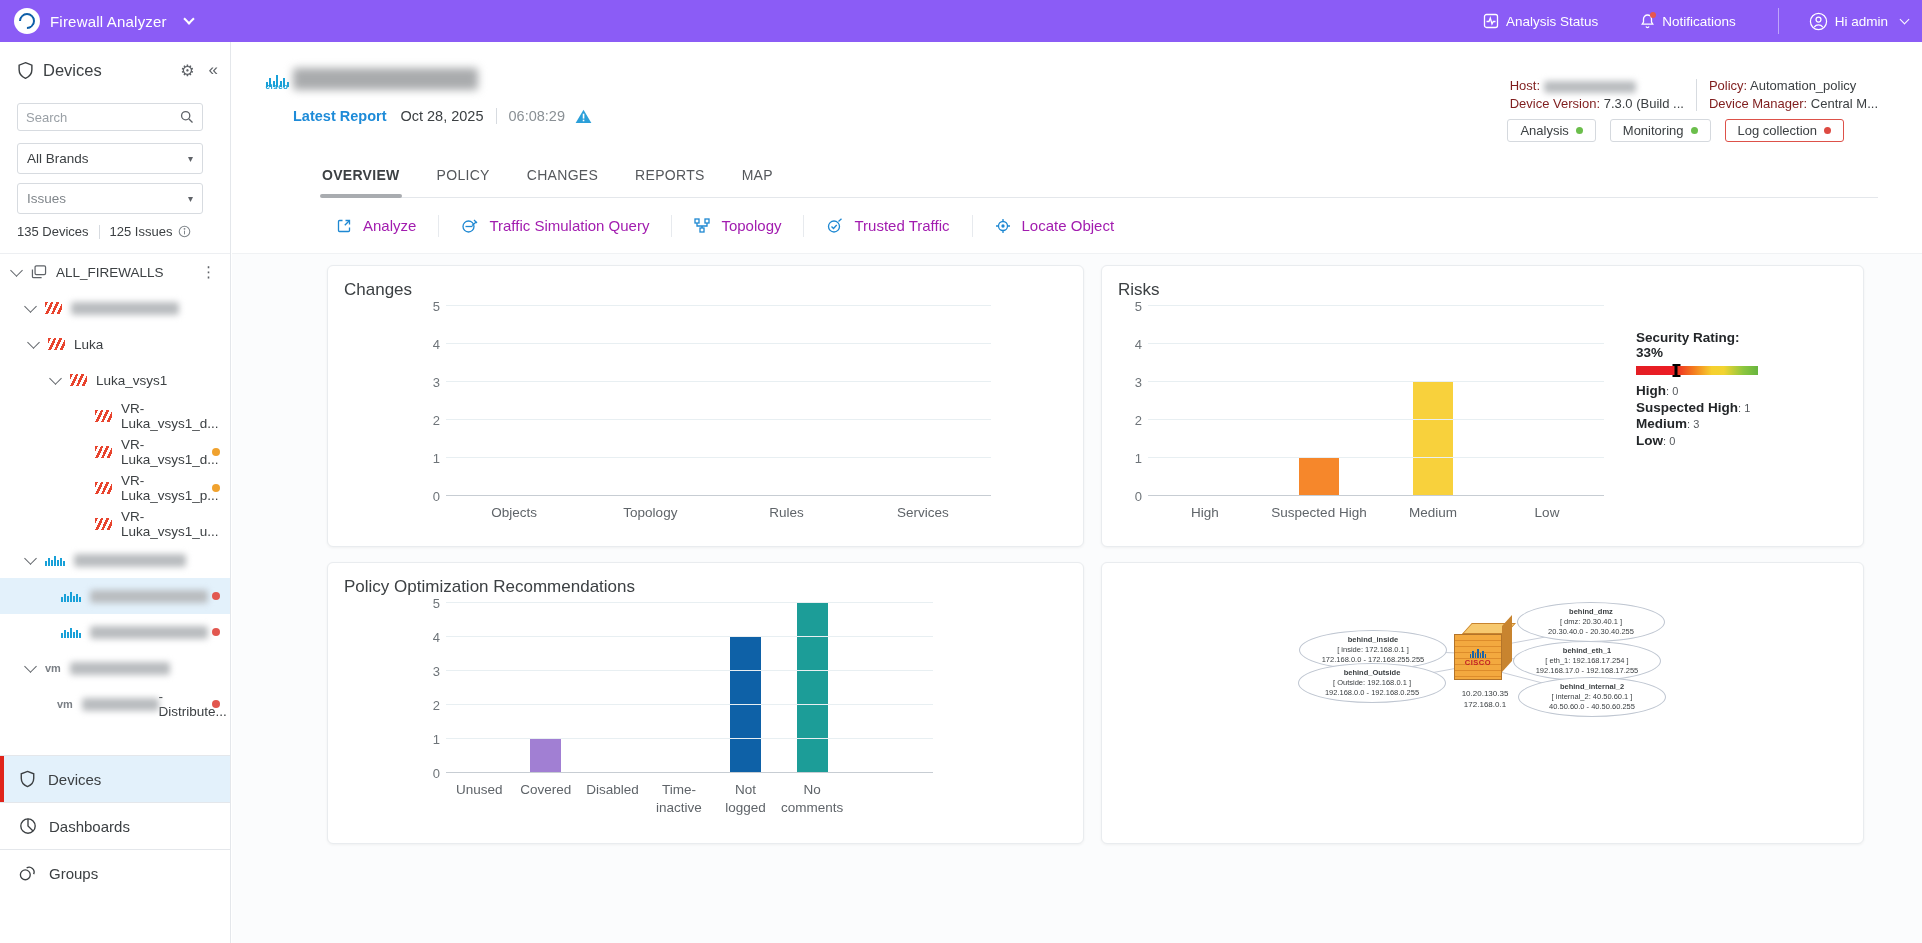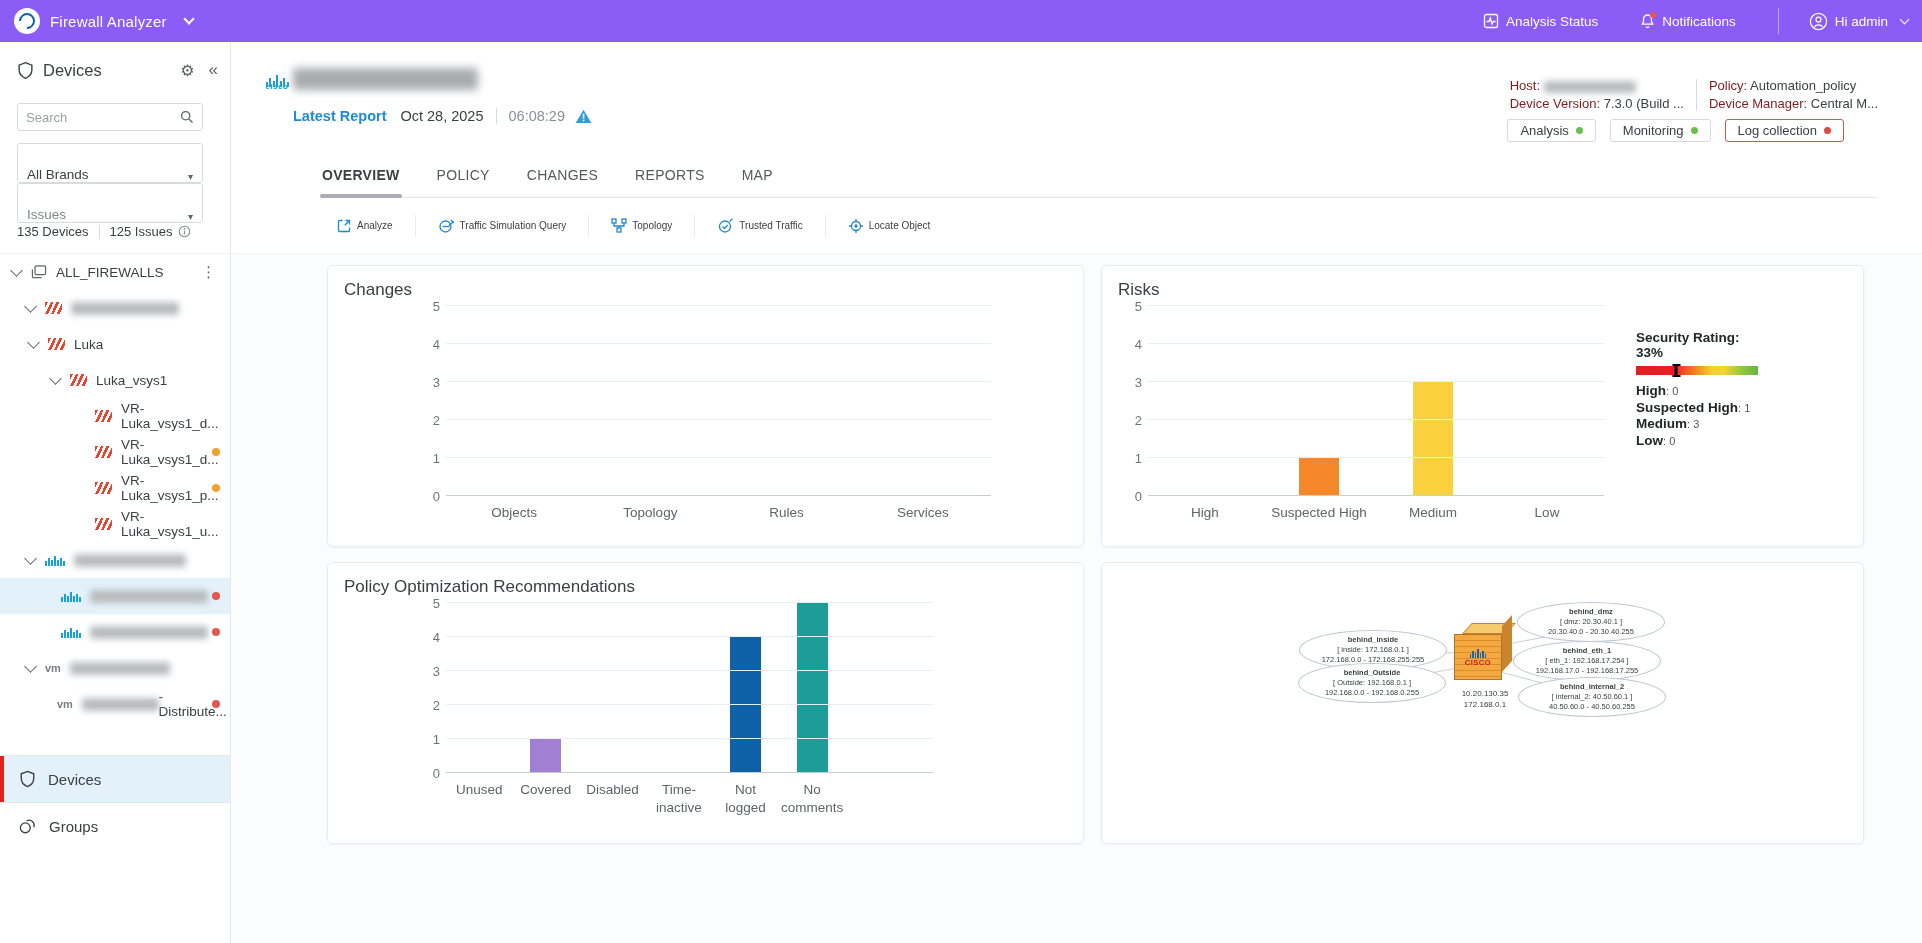--- a/index.html
+++ b/index.html
@@ -21,21 +21,21 @@
   .usrchev{width:7px;height:7px;border-width:1.5px;margin-left:6px;margin-top:-3px}
   
   .sidebar{position:absolute;left:0;top:42px;width:231px;height:901px;background:#fff;border-right:1px solid #E4E7EB}
   .sb-head{position:absolute;left:17px;top:16px;right:12px;height:24px;display:flex;align-items:center}
   .sb-head .title{font-size:16.5px;color:#3C4043;margin-left:9px;flex:1}
   .gear{font-size:16px;color:#5F6368;margin-right:14px;cursor:pointer}
   .collapse{font-size:17px;color:#5F6368;cursor:pointer}
   .searchbox{position:absolute;left:17px;top:61px;width:186px;height:28px;border:1px solid #D7DBE0;border-radius:3px;display:flex;align-items:center;padding:0 8px}
   .searchbox input{border:0;outline:0;flex:1;font-size:13px;color:#3C4043;font-family:inherit;min-width:0}
   .searchbox input::placeholder{color:#9AA0A6}
-  .select{position:absolute;left:17px;width:186px;height:40px;border:1px solid #D7DBE0;border-radius:3px;display:flex;align-items:flex-end;padding:0 9px;font-size:13.5px;cursor:pointer}
+  .select{position:absolute;left:17px;width:186px;height:31px;border:1px solid #D7DBE0;border-radius:3px;display:flex;align-items:center;padding:0 9px;font-size:13.5px;cursor:pointer}
   .select .caret{margin-left:auto;color:#5F6368;font-size:10px}
   .sel-brands{top:101px}.sel-issues{top:141px;color:#80868B}
   .counts{position:absolute;left:17px;top:182px;display:flex;align-items:center;font-size:13px;color:#3C4043}
   .counts .cdiv{width:1px;height:14px;background:#D7DBE0;margin:0 10px}
   .counts svg{margin-left:6px}
   .tree{position:absolute;left:0;top:211px;width:230px;height:502px;border-top:1px solid #EDEFF2;overflow:hidden}
   .trow{height:36px;display:flex;align-items:center;font-size:13.5px;color:#3C4043;cursor:pointer;position:relative}
   .trow.selected{background:#E3F1FB}
   .tchev{width:9px;height:9px;border-right:1.5px solid #5F6368;border-bottom:1.5px solid #5F6368;transform:rotate(45deg);margin-right:10px;margin-top:-4px;flex:none;cursor:pointer}
   .ticon{flex:none;margin-right:9px}
@@ -78,21 +78,21 @@
   .sbtn .sdot{width:7px;height:7px;border-radius:50%}
   .sdot.green{background:#6BBE4B}.sdot.red{background:#DD4A42}
   .sbtn.alert{border-color:#DD5149}
   
   .tabsrow{margin:4px 44px 0 90px;border-bottom:1px solid #E4E7EB;display:flex;gap:37px;padding-top:3px}
   .tab{position:relative;font-size:14px;color:#55585C;padding-bottom:14px;cursor:pointer;letter-spacing:.3px}
   .tab.active{color:#3C4043;font-weight:700}
   .tab.active::after{content:"";position:absolute;left:-2px;right:-2px;bottom:-1px;height:4px;background:#A9ACB0;border-radius:3px}
   
   .toolbar{height:55px;display:flex;align-items:center;padding-left:104px}
-  .tbi{display:flex;align-items:center;gap:5px;font-size:10px;color:#404040;padding:0 22px;cursor:pointer;height:22px}
+  .tbi{display:flex;align-items:center;gap:11px;font-size:15px;color:#a21caf;padding:0 22px;cursor:pointer;height:22px}
   .tbi:first-child{padding-left:0}
   .tbi+.tbi{border-left:1px solid #E7EAEE}
   .tbi svg{display:block}
   
   .cards{background:#FBFCFD;border-top:1px solid #F0F2F4;padding:11px 44px 30px 95px;height:693px}
   .grid{display:grid;grid-template-columns:757px 763px;grid-template-rows:282px 282px;gap:15px 17px}
   .card{background:#fff;border:1px solid #E9ECEF;border-radius:6px;box-shadow:0 1px 3px rgba(0,0,0,.05);padding:14px 16px;position:relative}
   .cardtitle{font-size:17px;color:#3C4043}
   
   .chart{display:flex;margin-top:6px}
@@ -306,20 +306,27 @@
       <span class="dot red"></span>
     </div>
   </div>
 
   <div class="sbnav">
     <div class="nrow selected">
       <svg width="17" height="18" viewBox="0 0 24 26" fill="none" stroke="#3C4043" stroke-width="2">
           <path d="M12 2l9 3.5V12c0 5.8-3.8 10-9 12-5.2-2-9-6.2-9-12V5.5z"></path>
         </svg>
       <span>Devices</span>
+    </div>
+    <div class="nrow">
+      <svg width="18" height="18" viewBox="0 0 20 20" fill="none" stroke="#3C4043" stroke-width="1.5">
+          <path d="M10 2a8 8 0 1 1-8 8 8 8 0 0 1 8-8z"></path>
+          <path d="M10 2v8l5.6 5.6"></path>
+        </svg>
+      <span>Dashboards</span>
     </div>
     <div class="nrow">
       <svg width="18" height="17" viewBox="0 0 20 19" fill="none" stroke="#3C4043" stroke-width="1.5">
           <circle cx="7" cy="11" r="5.5"></circle>
           <path d="M8.5 3.2a5.5 5.5 0 0 1 7.8 7"></path>
         </svg>
       <span>Groups</span>
     </div>
   </div>
 </div>

